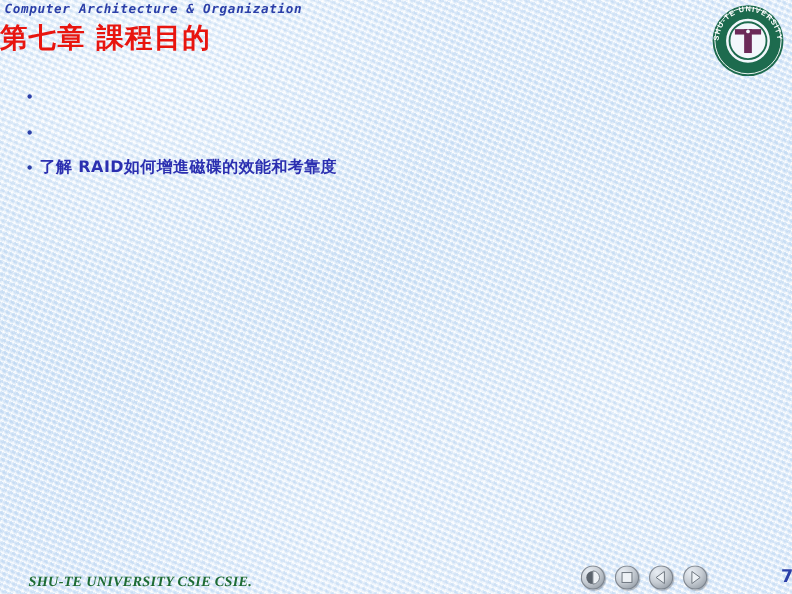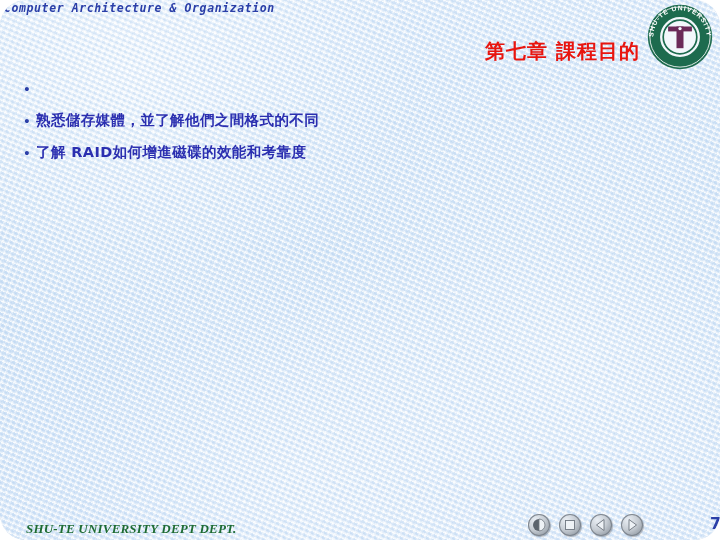--- a/index.html
+++ b/index.html
@@ -11,21 +11,20 @@
     height: 540px;
     overflow: hidden;
     font-family: "Liberation Sans", sans-serif;
   }
   #slide {
     position: relative;
     width: 720px;
     height: 540px;
     background-color: #e5e5e5;
     overflow: hidden;
-    border-radius: 26px;
   }
   
   #texture {
     position: absolute;
     inset: 0;
     pointer-events: none;
     background-image:
       repeating-linear-gradient(23deg, rgba(255,255,255,0.85) 0px, rgba(255,255,255,0.0) 2px, rgba(160,196,236,0.30) 3px, rgba(255,255,255,0.0) 5px),
       repeating-linear-gradient(113deg, rgba(255,255,255,0.75) 0px, rgba(255,255,255,0.0) 2px, rgba(168,202,238,0.22) 3px, rgba(255,255,255,0.0) 6px),
       repeating-linear-gradient(67deg, rgba(255,255,255,0.55) 0px, rgba(255,255,255,0.0) 1px, rgba(176,208,240,0.18) 2px, rgba(255,255,255,0.0) 4px),
@@ -45,25 +44,25 @@
     font-weight: bold;
     font-style: italic;
     letter-spacing: 0.6px;
     color: #2b3fa8;
     white-space: nowrap;
   }
 
   #slide-title {
     position: absolute;
     left: 0;
-    top: 38px;
+    top: 18px;
     width: 640px;
-    text-align: right;
+    text-align: left;
     font-family: "DejaVu Sans", sans-serif;
-    font-size: 20px;
+    font-size: 25px;
     font-weight: bold;
     color: #e8150f;
     letter-spacing: 1px;
     white-space: nowrap;
   }
 
   #bullets {
     position: absolute;
     left: 18px;
     top: 78px;
@@ -180,29 +179,28 @@
       <circle cx="50" cy="38" r="2.4" fill="#f2f7fb"></circle>
     </svg>
   </div>
 
   <div id="bullets">
     <div class="bullet-row">
       <span class="bullet-marker">•</span>
     </div>
     <div class="bullet-row">
       <span class="bullet-marker">•</span>
-      <span class="bullet-text">熟悉儲存媒體，並了解他們之間格式的不同</span>
     </div>
     <div class="bullet-row">
       <span class="bullet-marker">•</span>
       <span class="bullet-text">了解 RAID如何增進磁碟的效能和考靠度</span>
     </div>
   </div>
 
-  <div id="footer-text">SHU-TE UNIVERSITY  DEPT DEPT.</div>
+  <div id="footer-text">SHU-TE UNIVERSITY  CSIE CSIE.</div>
 
   <div id="nav-buttons">
     <div class="nav-btn">
       <svg class="nav-glyph" width="14" height="14" viewBox="0 0 14 14">
         <path d="M7 1 A6 6 0 0 0 7 13 Z" fill="#5c646d"></path>
         <path d="M7 1 A6 6 0 0 1 7 13 Z" fill="#eef2f6" stroke="#6e767f" stroke-width="0.8"></path>
       </svg>
     </div>
     <div class="nav-btn">
       <svg class="nav-glyph" width="14" height="14" viewBox="0 0 14 14">

